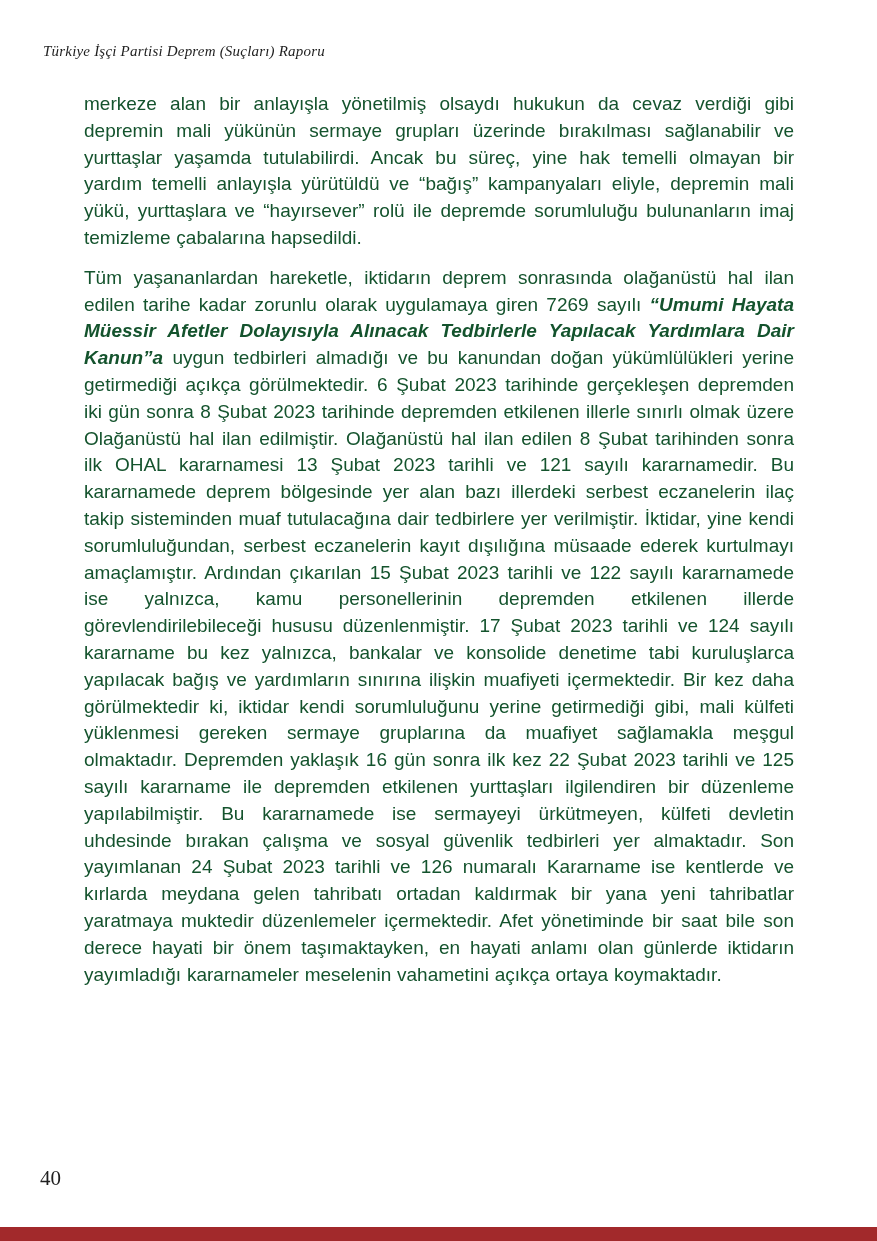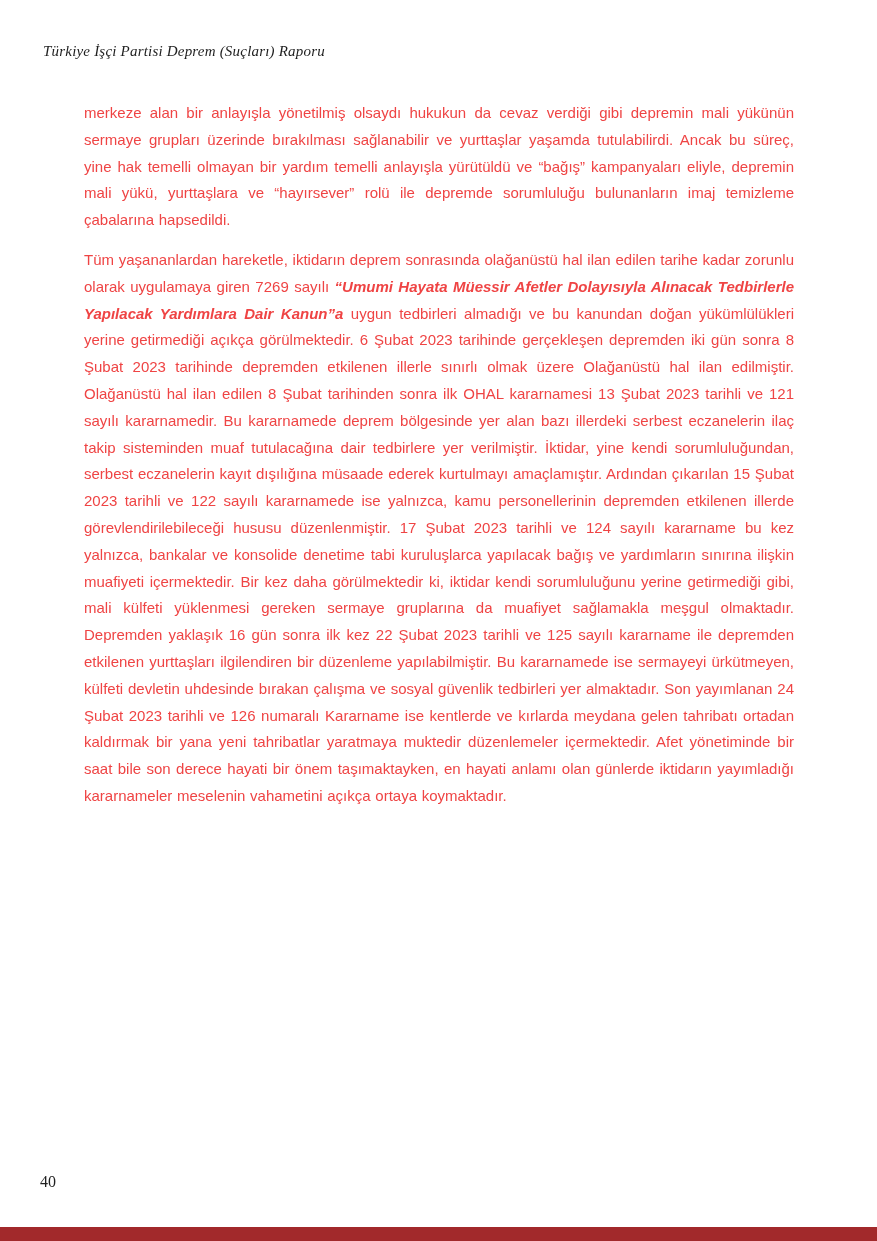--- a/index.html
+++ b/index.html
@@ -20,43 +20,43 @@
     top: 43px;
     left: 43px;
     font-family: "Liberation Serif", serif;
     font-style: italic;
     font-size: 15px;
     color: #1f1f1f;
     letter-spacing: 0.2px;
   }
   .body-text {
     position: absolute;
-    top: 100px;
+    top: 91px;
     left: 84px;
     width: 710px;
-    font-size: 15px;
+    font-size: 19px;
     line-height: 26.8px;
-    color: #ef4444;
+    color: #14532d;
     text-align: justify;
     word-spacing: 0.5px;
   }
   .para {
     margin: 0 0 13px 0;
     padding: 0;
   }
   .para em {
     font-style: italic;
     font-weight: bold;
   }
   .page-number {
     position: absolute;
     left: 40px;
     bottom: 50px;
     font-family: "Liberation Serif", serif;
-    font-size: 16px;
+    font-size: 21px;
     color: #1f1f1f;
   }
   .footer-bar {
     position: absolute;
     left: 0;
     bottom: 0;
     width: 100%;
     height: 14px;
     background: #a2292b;
   }

